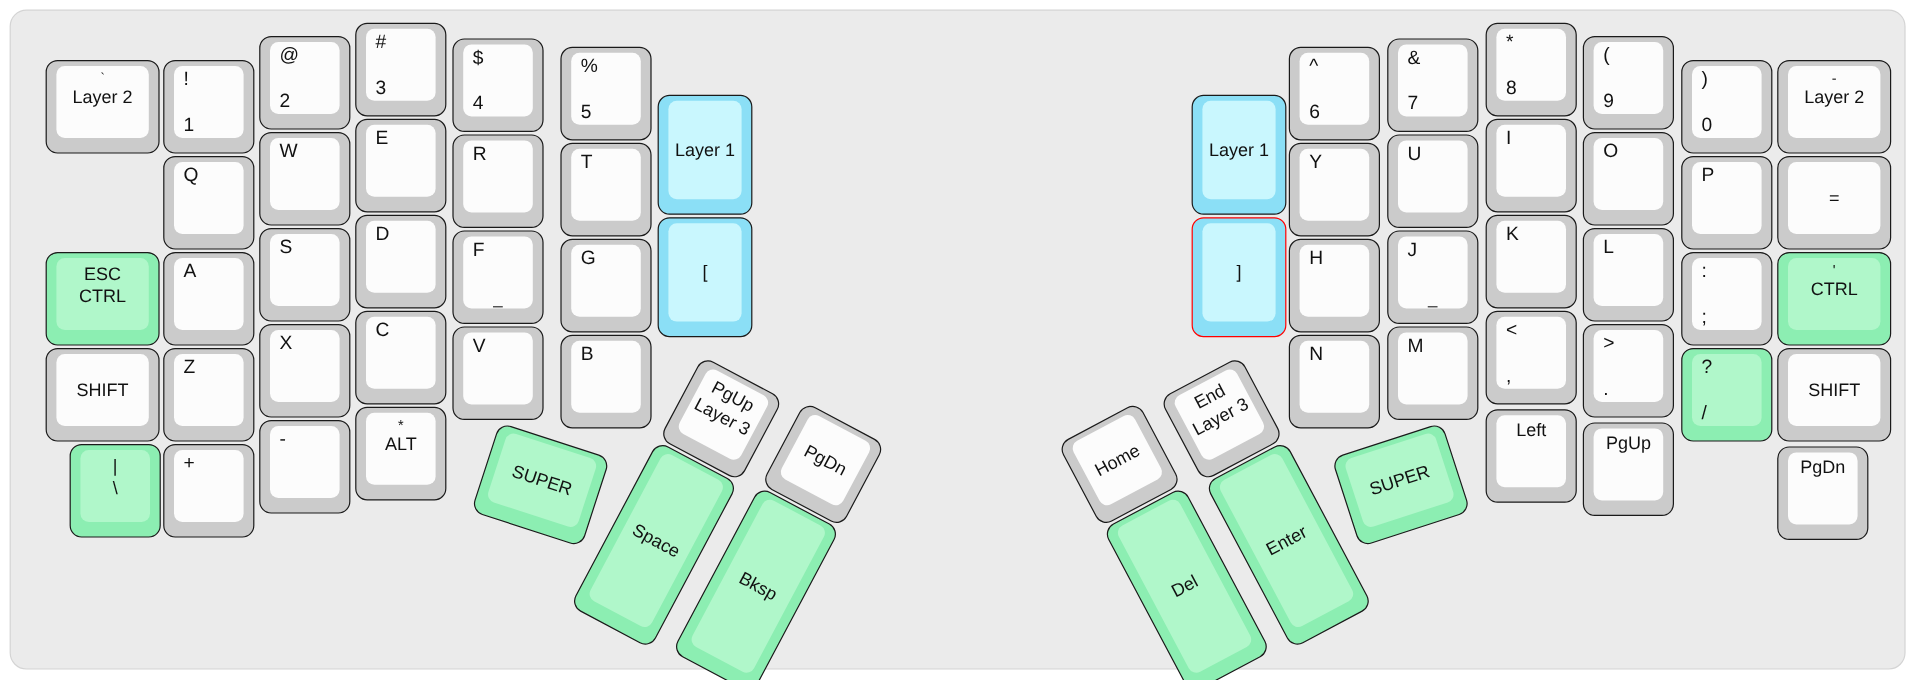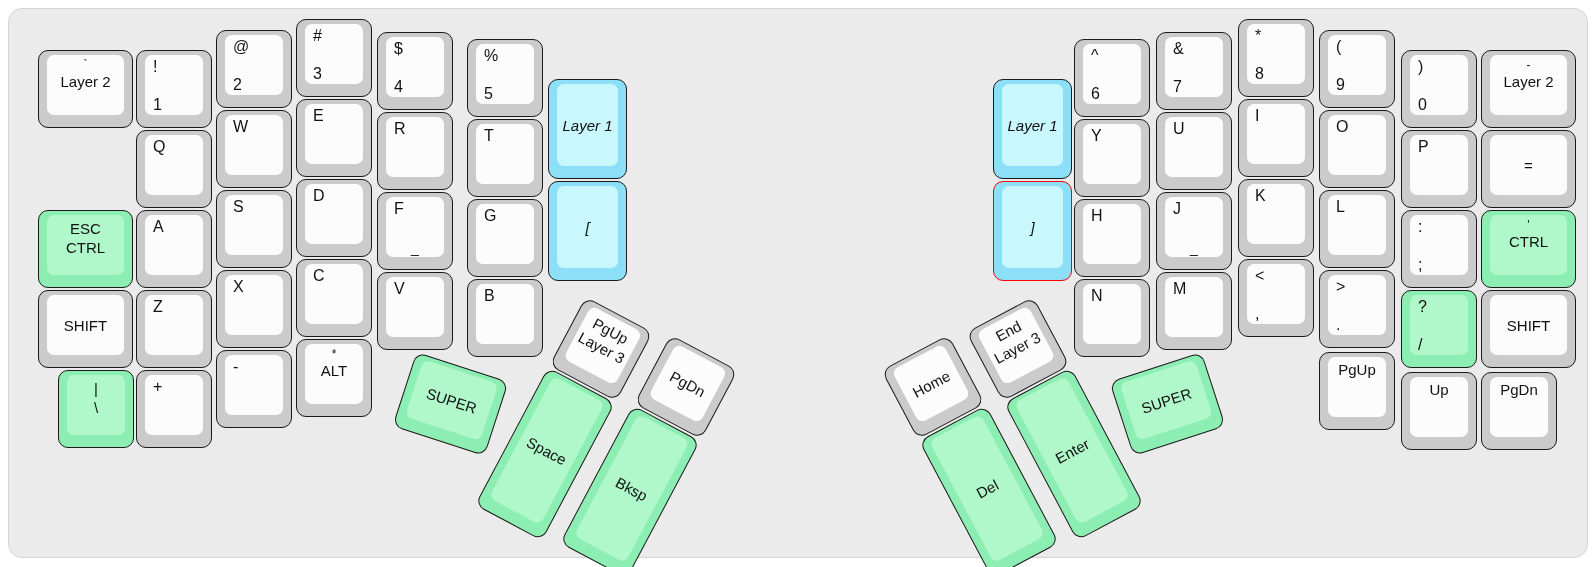--- a/index.html
+++ b/index.html
@@ -16,21 +16,21 @@
   }
   .key{
     position:absolute;box-sizing:border-box;
     border:1.5px solid var(--key-border,#1a1a1a);
     border-radius:10px;
   }
   .key.white{background:var(--white-side,#cbcbcb);}
   .key.white .face{background:var(--white-face,#fcfcfc);}
   .key.green{background:var(--green-side,#8ceeb2);}
   .key.green .face{background:var(--green-face,#b0f7ca);}
-  .key.blue{background:var(--blue-side,#8bdff6);font-style:italic;}
+  .key.blue{background:var(--blue-side,#8bdff6);}
   .key.blue .face{background:var(--blue-face,#c9f7fe);}
   .key.red{border-color:var(--red-border,#ff0000);}
   .face{
     position:absolute;left:8px;right:8px;top:4px;bottom:12px;
     border-radius:7px;font-size:15px;line-height:19px;
   }
   
   .st-tl .lab.i0{position:absolute;top:2px;left:8px;font-size:16px;}
   .st-tl .lab.i1{position:absolute;top:40px;left:8px;font-size:16px;}
   .st-ctr .face{display:flex;align-items:center;justify-content:center;text-align:center;}
@@ -295,20 +295,23 @@
       <div class="face">
         <span class="lab i0">K</span>
       </div>
     </div>
     <div class="key white st-tl" style="left: 1229px; top: 250px; width: 76px; height: 78px;">
       <div class="face">
         <span class="lab i0">&lt;</span>
         <span class="lab i1">,</span>
       </div>
     </div>
+    <div class="key white st-topctr" style="left: 1229px; top: 332px; width: 76px; height: 78px;">
+      <div class="face"><span class="lab i0">Left</span></div>
+    </div>
     <div class="key white st-tl" style="left: 1310px; top: 21px; width: 76px; height: 78px;">
       <div class="face">
         <span class="lab i0">(</span>
         <span class="lab i1">9</span>
       </div>
     </div>
     <div class="key white st-tl" style="left: 1310px; top: 101px; width: 76px; height: 78px;">
       <div class="face">
         <span class="lab i0">O</span>
       </div>
@@ -342,23 +345,20 @@
       <div class="face">
         <span class="lab i0">:</span>
         <span class="lab i1">;</span>
       </div>
     </div>
     <div class="key green st-tl" style="left: 1392px; top: 281px; width: 76px; height: 78px;">
       <div class="face">
         <span class="lab i0">?</span>
         <span class="lab i1">/</span>
       </div>
-    </div>
-    <div class="key white st-topctr" style="left: 1392px; top: 363px; width: 76px; height: 78px;">
-      <div class="face"><span class="lab i0">Up</span></div>
     </div>
     <div class="key white st-ctr2 s1" style="left: 1472px; top: 41px; width: 95px; height: 78px;">
       <div class="face">
         <span class="lab i0">-</span>
         <span class="lab i1">Layer 2</span>
       </div>
     </div>
     <div class="key white st-ctr" style="left: 1472px; top: 121px; width: 95px; height: 78px;">
       <div class="face">
         <span class="lab i0">=</span>

